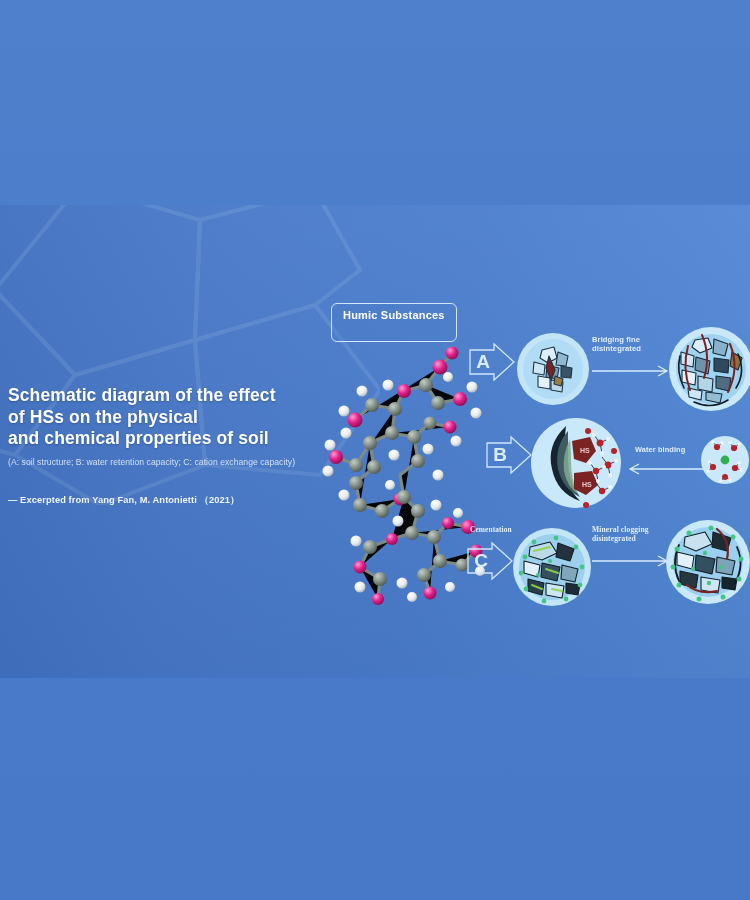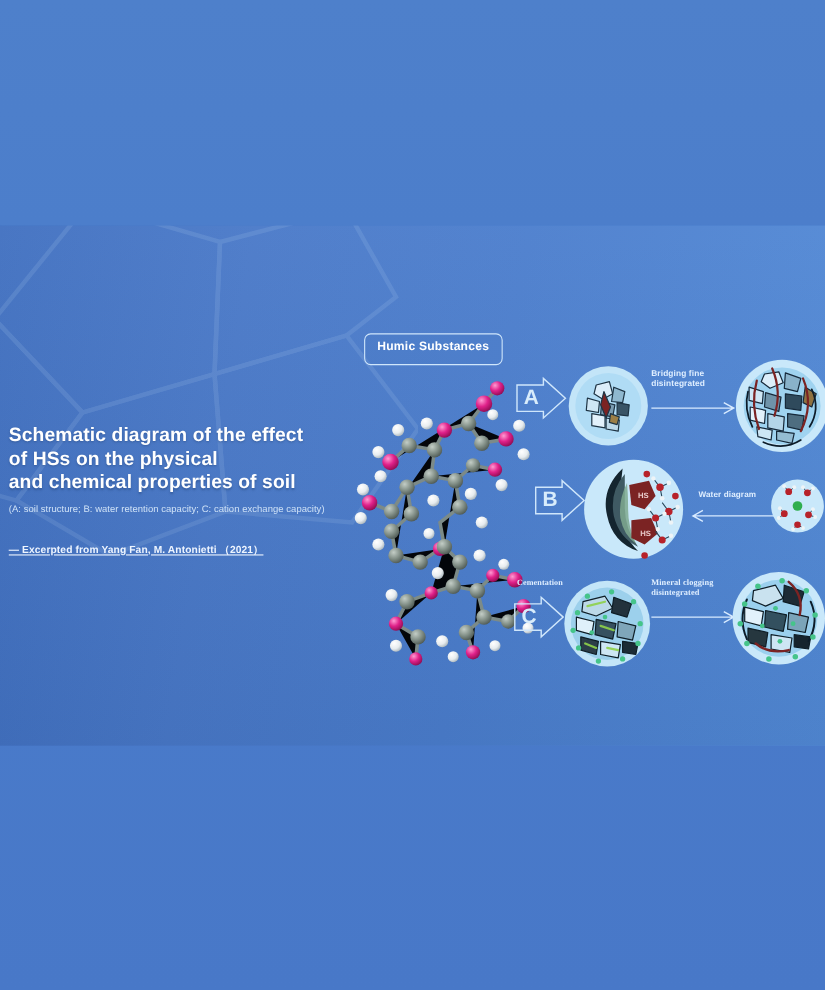--- a/index.html
+++ b/index.html
@@ -56,29 +56,28 @@
     line-height:12px;
     margin:6px 0 0 0;
     letter-spacing:.05px;
   }
   .cite{
     color:#eef5ff;
     font-size:9.3px;
     font-weight:700;
     margin:26px 0 0 0;
     letter-spacing:.1px;
-    text-decoration:underline;
   }
 
   
   #pill{
     position:absolute;left:331px;top:303px;
     border:1px solid #cfe6fb;
     border-radius:6px;
-    padding:5px 11px 10px 11px;
+    padding:5px 11px 20px 11px;
     color:#ffffff;
     font-size:11px;
     font-weight:700;
     letter-spacing:.2px;
     background:rgba(70,122,200,.25);
     z-index:7;
     white-space:nowrap;
   }
 
   
@@ -355,21 +354,21 @@
           <circle cx="86" cy="44" r="2.1"></circle>
             <circle cx="80" cy="58" r="2.1"></circle>
           <circle cx="74" cy="50" r="2"></circle>
             <circle cx="68" cy="64" r="2"></circle>
           <circle cx="80" cy="70" r="2"></circle>
             <circle cx="64" cy="18" r="2"></circle>
           <circle cx="60" cy="46" r="2"></circle>
         </g>
       </svg>
 
-      <div class="smalllabel" style="left:150px;top:22px;">Water diagram</div>
+      <div class="smalllabel" style="left:150px;top:22px;">Water binding</div>
       <svg style="position:absolute;left:140px;top:38px;width:80px;height:16px" viewBox="0 0 80 16">
         <path d="M80,8 L6,8 M14,3 L5,8 L14,13" fill="none" stroke="#d7eaff" stroke-width="1.3"></path>
       </svg>
 
       <svg class="blob" style="left:215px;top:12px;width:50px;height:50px" viewBox="0 0 50 50">
         <circle cx="25" cy="25" r="24" fill="#c9e8fa"></circle>
         <circle cx="25" cy="25" r="4.4" fill="#2fae4e"></circle>
         <g stroke="#2b4a5c" stroke-width=".9" fill="none">
           <path d="M17,12 L13,7 M17,12 L22,8"></path>
           <path d="M34,13 L39,9 M34,13 L30,8"></path>

